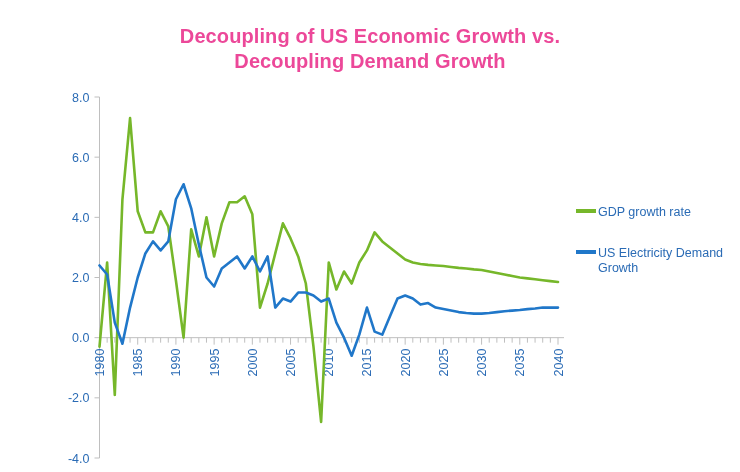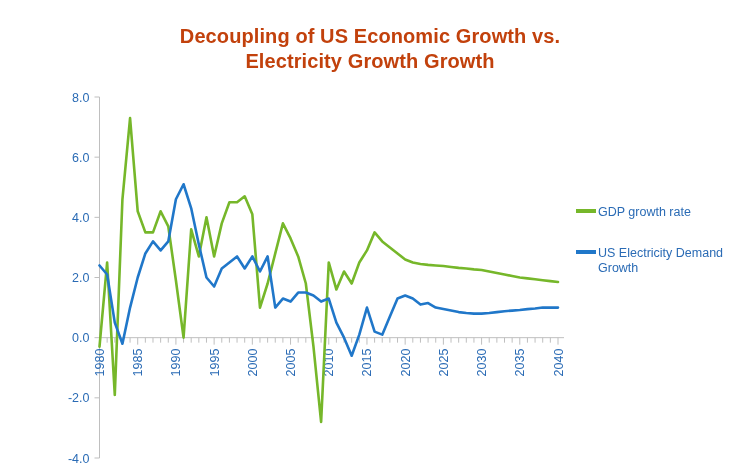--- a/index.html
+++ b/index.html
@@ -20,21 +20,21 @@
     top: 0;
     width: 740px;
     height: 472px;
   }
   .chart-title {
     position: absolute;
     left: 0;
     top: 24px;
     width: 740px;
     text-align: center;
-    color: #c2410c;
+    color: #ec4899;
     font-size: 20px;
     font-weight: bold;
     line-height: 25px;
     letter-spacing: 0.1px;
   }
   .chart-title .line2 { display: block; }
   svg { display: block; }
   .axis-text {
     fill: #2A6BB5;
     font-family: "Liberation Sans", sans-serif;
@@ -46,21 +46,21 @@
     font-size: 12.5px;
   }
 </style>
 </head>
 <body>
 
 <div id="chart-root">
 
   <div class="chart-title">
     <span>Decoupling of US Economic Growth vs.</span>
-    <span class="line2">Electricity Growth Growth</span>
+    <span class="line2">Decoupling Demand Growth</span>
   </div>
 
   <svg id="plot" width="740" height="472">
     <g id="y-axis-group">
         <line x1="99.5" y1="97" x2="99.5" y2="458" stroke="#BFBFBF" stroke-width="1"></line>
         <line x1="94.5" y1="97" x2="99.5" y2="97" stroke="#BFBFBF" stroke-width="1"></line>
         <text x="89.5" y="101.5" text-anchor="end" class="axis-text">8.0</text>
         <line x1="94.5" y1="157.16666666666666" x2="99.5" y2="157.16666666666666" stroke="#BFBFBF" stroke-width="1"></line>
         <text x="89.5" y="161.66666666666666" text-anchor="end" class="axis-text">6.0</text>
         <line x1="94.5" y1="217.33333333333331" x2="99.5" y2="217.33333333333331" stroke="#BFBFBF" stroke-width="1"></line>

